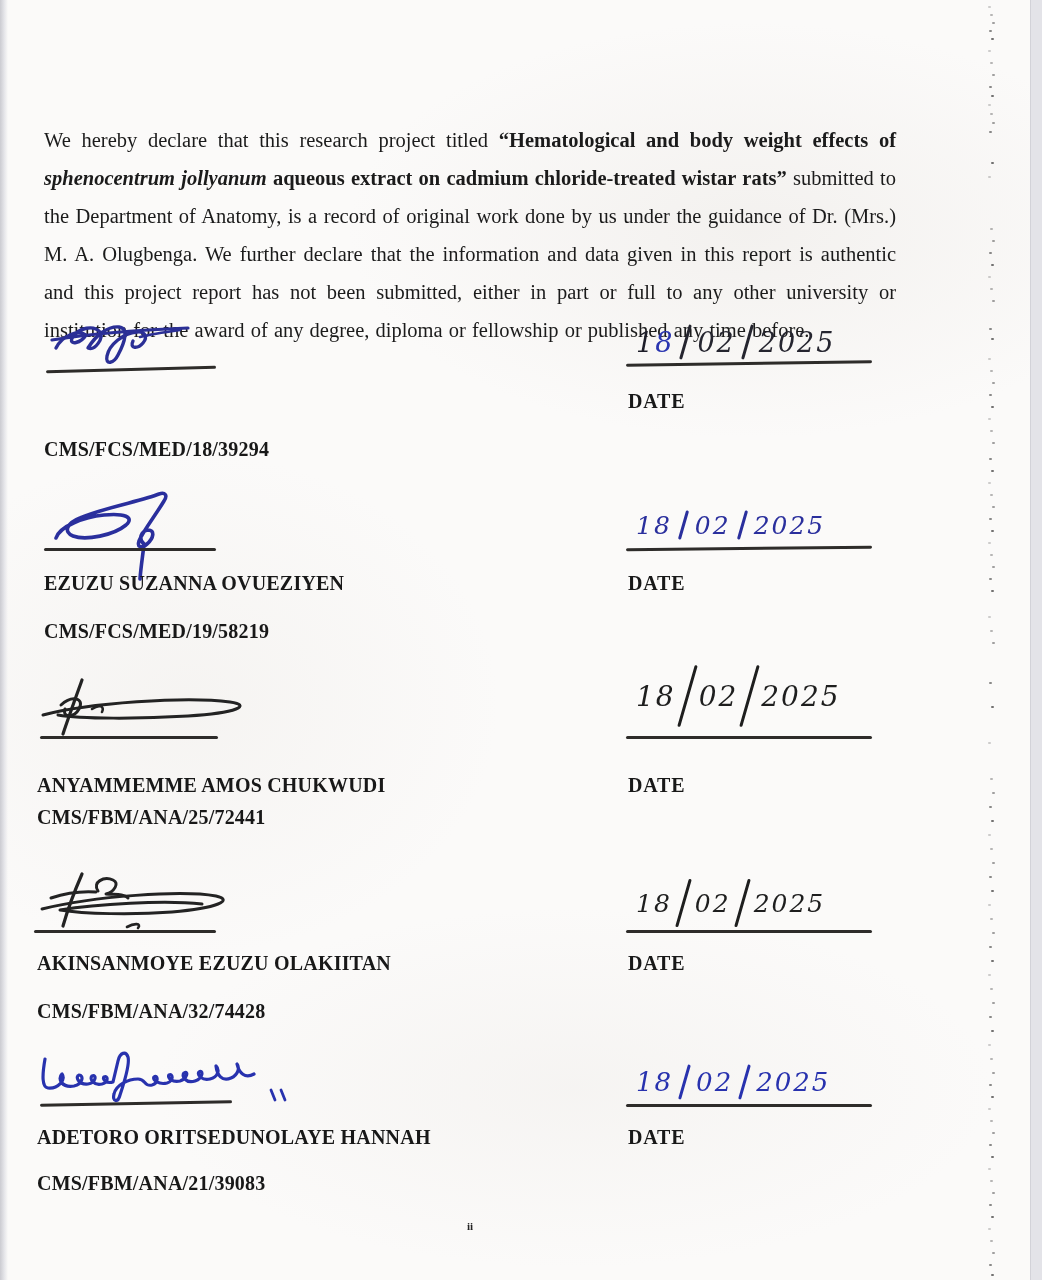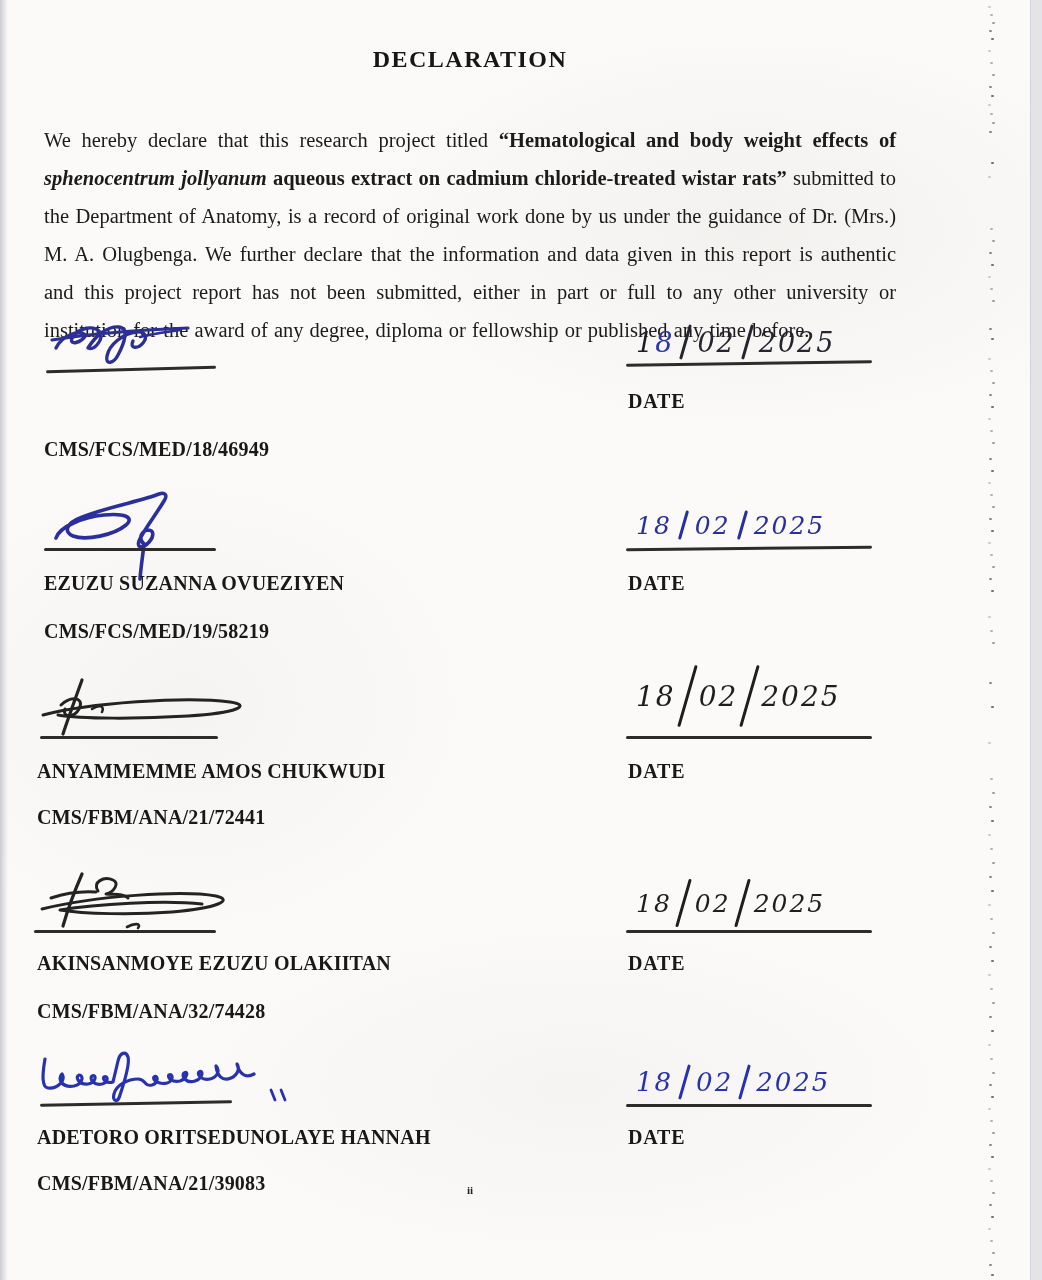--- a/index.html
+++ b/index.html
@@ -58,37 +58,37 @@
   .b2 .date-underline{top:59px;transform:rotate(-0.6deg);}
   .b2 .hw-date{top:22px;font-size:25px;}
   .b2 .slash{height:30px;}
   .b2 .name,.b2 .date-label{top:84px;} .b2 .reg{top:132px;}
 
   .b3 .sig-svg{left:-8px;top:4px;}
   .b3 .sig-underline{top:66px;left:-4px;width:178px;}
   .b3 .date-underline{top:66px;}
   .b3 .hw-date{top:-6px;font-size:28px;}
   .b3 .slash{height:64px;}
-  .b3 .name,.b3 .date-label{top:90px;text-align:right;} .b3 .reg{top:136px;}
+  .b3 .name,.b3 .date-label{top:104px;text-align:right;} .b3 .reg{top:136px;}
 
   .b4 .sig-svg{left:-12px;top:0;}
   .b4 .sig-underline{top:66px;left:-10px;width:182px;}
   .b4 .date-underline{top:66px;}
   .b4 .hw-date{top:14px;font-size:25px;}
   .b4 .slash{height:50px;}
   .b4 .name,.b4 .date-label{top:88px;} .b4 .reg{top:136px;}
 
   .b5 .sig-svg{left:-6px;top:8px;}
   .b5 .sig-underline{top:66px;left:-4px;width:192px;transform:rotate(-1deg);}
   .b5 .date-underline{top:68px;}
   .b5 .hw-date{top:28px;font-size:26px;}
   .b5 .slash{height:36px;}
   .b5 .name,.b5 .date-label{top:90px;} .b5 .reg{top:136px;}
 
-  .page-num{position:absolute;top:1184px;left:44px;width:852px;text-align:center;
+  .page-num{position:absolute;top:1220px;left:44px;width:852px;text-align:center;
     font-size:11px;font-weight:bold;color:#222;}
   #binding-marks{position:absolute;left:0;top:0;width:100%;height:100%;pointer-events:none;}
   .bmark{position:absolute;background:#2b2b2b;border-radius:1px;display:block;}
 </style>
 </head>
 <body>
 
 <div class="page">
   <div class="edge-left"></div>
   <div class="edge-right"></div>
@@ -178,41 +178,40 @@
       <i class="bmark" style="top: 1192px; left: 992px; width: 3px; height: 2px; opacity: 0.44;"></i>
       <i class="bmark" style="top: 1204px; left: 989px; width: 3px; height: 2px; opacity: 0.55;"></i>
       <i class="bmark" style="top: 1216px; left: 991px; width: 3px; height: 2px; opacity: 0.66;"></i>
       <i class="bmark" style="top: 1228px; left: 988px; width: 3px; height: 2px; opacity: 0.22;"></i>
       <i class="bmark" style="top: 1240px; left: 990px; width: 3px; height: 2px; opacity: 0.33;"></i>
       <i class="bmark" style="top: 1252px; left: 992px; width: 3px; height: 2px; opacity: 0.44;"></i>
       <i class="bmark" style="top: 1264px; left: 989px; width: 3px; height: 2px; opacity: 0.55;"></i>
       <i class="bmark" style="top: 1274px; left: 991px; width: 3px; height: 2px; opacity: 0.66;"></i>
     </div>
 
-  <div class="doc-title">DECLARATION</div>
 
   <p class="para"><span>We hereby declare that this research project titled </span><span class="bold">“Hematological and body weight effects of </span><span class="boldit">sphenocentrum jollyanum</span><span class="bold"> aqueous extract on cadmium chloride-treated wistar rats”</span><span> submitted to the Department of Anatomy, is a record of original work done by us under the guidance of Dr. (Mrs.) M. A. Olugbenga. We further declare that the information and data given in this report is authentic and this project report has not been submitted, either in part or full to any other university or institution for the award of any degree, diploma or fellowship or published any time before.</span></p>
 
   <div class="blk b1">
     <svg class="sig-svg" width="190" height="56" viewBox="0 0 190 56" style="color: rgb(43, 47, 150);">
       <path stroke-width="3.4" d="M8,34 C14,22 30,15 38,21 C33,29 21,32 24,24 C31,13 46,11 52,18 C56,24 47,37 40,34 C48,21 60,12 71,13 C81,14 77,28 70,41 C66,49 57,52 59,42 C61,31 75,19 89,18 C97,17 100,23 95,29 C90,35 81,35 85,27"></path>
       <path stroke-width="3.2" d="M4,26 C40,20 90,16 140,14"></path>
       <path stroke-width="2.6" d="M92,23 C104,20 118,18 132,16"></path>
     </svg>
     <div class="sig-underline"></div>
     <div class="hw-date" style="color: rgb(37, 37, 47);">
       <span class="hw-day">18</span>
       <i class="slash"></i>
       <span>02</span>
       <i class="slash"></i>
       <span>2025</span>
     </div>
     <div class="date-underline"></div>
     <div class="date-label">DATE</div>
-    <div class="reg">CMS/FCS/MED/18/46949</div>
+    <div class="reg">CMS/FCS/MED/18/39294</div>
   </div>
 
   <div class="blk b2">
     <svg class="sig-svg" width="200" height="96" viewBox="0 0 200 96" style="color: rgb(42, 47, 157);">
       <path stroke-width="3.6" d="M16,52 C20,40 44,31 64,29 C84,27 95,31 86,39 C74,49 46,55 33,50 C23,46 27,37 40,32 C66,21 102,15 119,8 C125,6 128,9 124,15 C115,30 103,45 99,55 C97,61 101,63 107,58 C114,52 115,44 108,44 C101,45 98,53 104,58 C103,68 101,80 100,93"></path>
     </svg>
     <div class="sig-underline"></div>
     <div class="hw-date" style="color: rgb(42, 47, 157);">
       <span>18</span>
       <i class="slash"></i>
@@ -237,21 +236,21 @@
     <div class="hw-date" style="color: rgb(30, 30, 30);">
       <span>18</span>
       <i class="slash"></i>
       <span>02</span>
       <i class="slash"></i>
       <span>2025</span>
     </div>
     <div class="date-underline"></div>
     <div class="name">ANYAMMEMME AMOS CHUKWUDI</div>
     <div class="date-label">DATE</div>
-    <div class="reg">CMS/FBM/ANA/21/72441</div>
+    <div class="reg">CMS/FBM/ANA/25/72441</div>
   </div>
 
   <div class="blk b4">
     <svg class="sig-svg" width="215" height="76" viewBox="0 0 215 76" style="color: rgb(35, 35, 35);">
       <path stroke-width="3.2" d="M50,10 C43,26 35,48 31,62"></path>
       <path stroke-width="3.0" d="M19,34 C34,29 50,27 64,28"></path>
       <path stroke-width="3.0" d="M66,27 C60,18 72,12 81,16 C88,19 82,28 74,30 C82,31 91,29 96,34"></path>
       <path stroke-width="3.0" d="M10,45 C62,32 150,26 184,32 C202,36 186,44 140,48 C101,51 52,50 28,46 C64,40 132,36 170,40"></path>
       <path stroke-width="2.6" d="M95,63 C102,59 110,59 106,64"></path>
     </svg>

